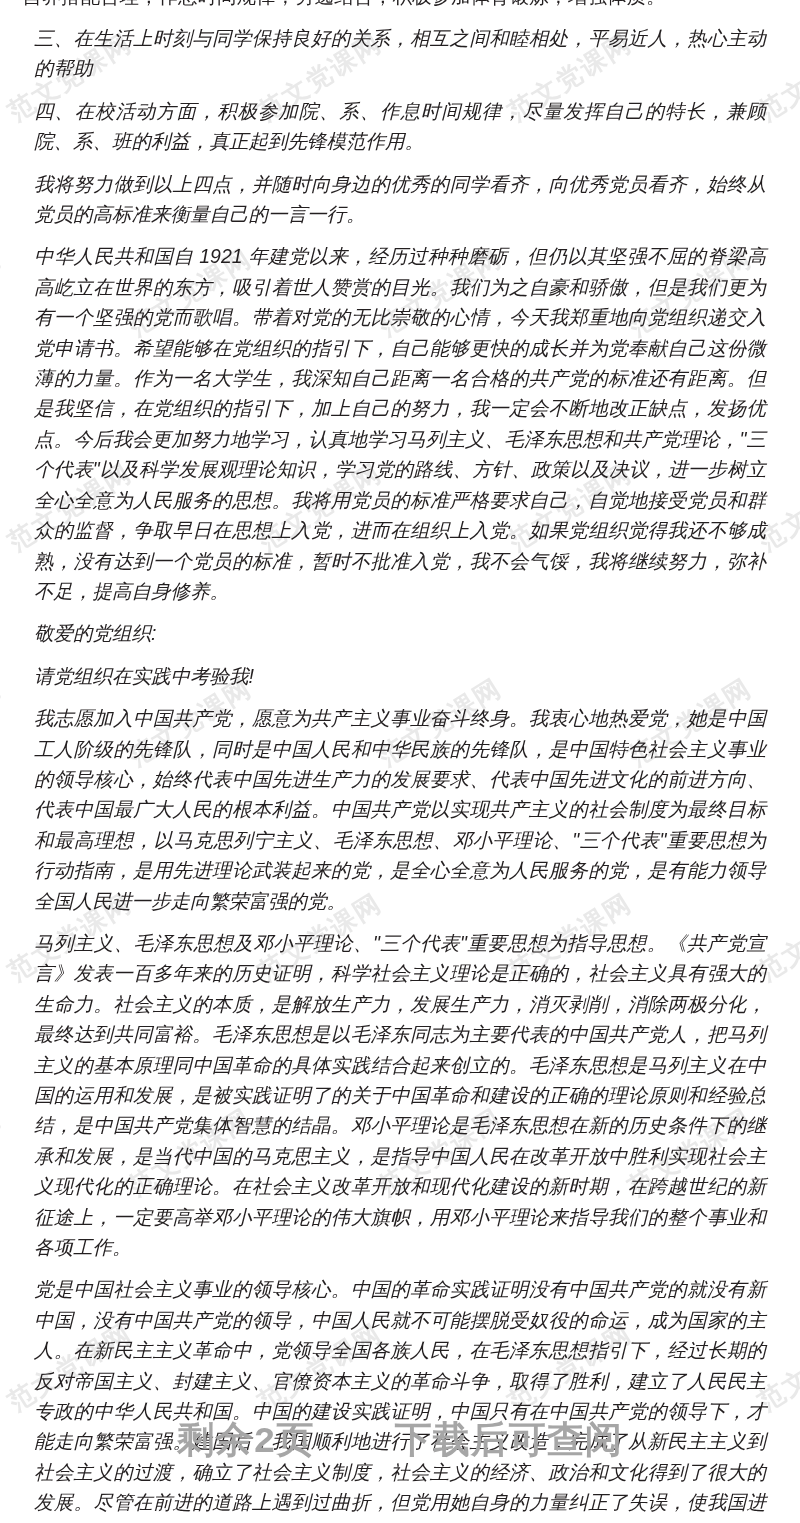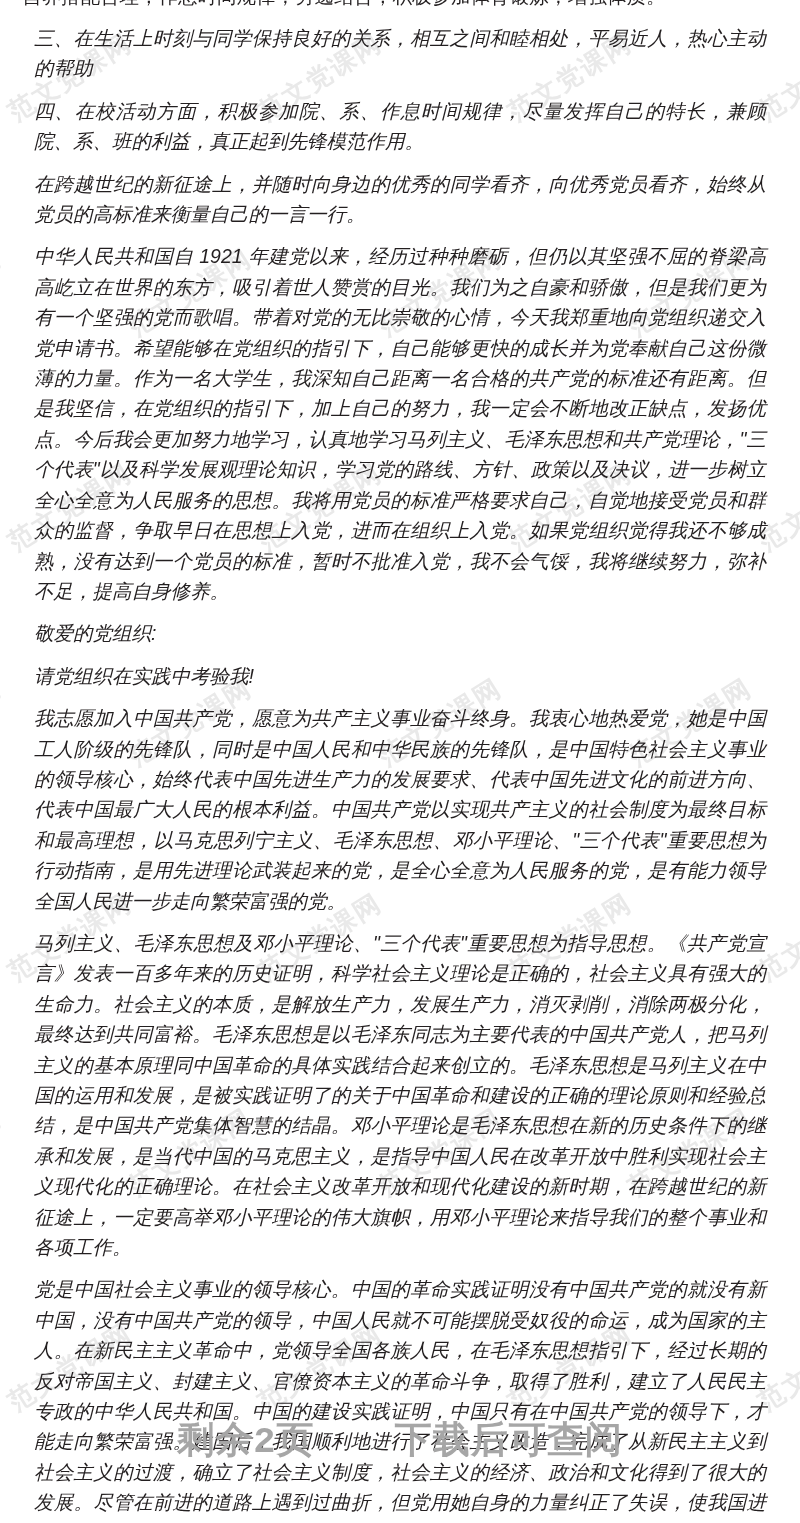--- a/index.html
+++ b/index.html
@@ -143,21 +143,21 @@
     </div>
 
   <div id="doc-body">
 
     <div id="clipped-line-wrap">
       <div id="clipped-line">营养搭配合理，作息时间规律，劳逸结合，积极参加体育锻炼，增强体质。</div>
     </div>
 
     <p class="para">三、在生活上时刻与同学保持良好的关系，相互之间和睦相处，平易近人，热心主动的帮助</p>
     <p class="para">四、在校活动方面，积极参加院、系、作息时间规律，尽量发挥自己的特长，兼顾院、系、班的利益，真正起到先锋模范作用。</p>
-    <p class="para">在跨越世纪的新征途上，并随时向身边的优秀的同学看齐，向优秀党员看齐，始终从党员的高标准来衡量自己的一言一行。</p>
+    <p class="para">我将努力做到以上四点，并随时向身边的优秀的同学看齐，向优秀党员看齐，始终从党员的高标准来衡量自己的一言一行。</p>
     <p class="para">中华人民共和国自 1921 年建党以来，经历过种种磨砺，但仍以其坚强不屈的脊梁高高屹立在世界的东方，吸引着世人赞赏的目光。我们为之自豪和骄傲，但是我们更为有一个坚强的党而歌唱。带着对党的无比崇敬的心情，今天我郑重地向党组织递交入党申请书。希望能够在党组织的指引下，自己能够更快的成长并为党奉献自己这份微薄的力量。作为一名大学生，我深知自己距离一名合格的共产党的标准还有距离。但是我坚信，在党组织的指引下，加上自己的努力，我一定会不断地改正缺点，发扬优点。今后我会更加努力地学习，认真地学习马列主义、毛泽东思想和共产党理论，"三个代表"以及科学发展观理论知识，学习党的路线、方针、政策以及决议，进一步树立全心全意为人民服务的思想。我将用党员的标准严格要求自己，自觉地接受党员和群众的监督，争取早日在思想上入党，进而在组织上入党。如果党组织觉得我还不够成熟，没有达到一个党员的标准，暂时不批准入党，我不会气馁，我将继续努力，弥补不足，提高自身修养。</p>
     <p class="para">敬爱的党组织:</p>
     <p class="para">请党组织在实践中考验我!</p>
     <p class="para">我志愿加入中国共产党，愿意为共产主义事业奋斗终身。我衷心地热爱党，她是中国工人阶级的先锋队，同时是中国人民和中华民族的先锋队，是中国特色社会主义事业的领导核心，始终代表中国先进生产力的发展要求、代表中国先进文化的前进方向、代表中国最广大人民的根本利益。中国共产党以实现共产主义的社会制度为最终目标和最高理想，以马克思列宁主义、毛泽东思想、邓小平理论、"三个代表"重要思想为行动指南，是用先进理论武装起来的党，是全心全意为人民服务的党，是有能力领导全国人民进一步走向繁荣富强的党。</p>
     <p class="para">马列主义、毛泽东思想及邓小平理论、"三个代表"重要思想为指导思想。《共产党宣言》发表一百多年来的历史证明，科学社会主义理论是正确的，社会主义具有强大的生命力。社会主义的本质，是解放生产力，发展生产力，消灭剥削，消除两极分化，最终达到共同富裕。毛泽东思想是以毛泽东同志为主要代表的中国共产党人，把马列主义的基本原理同中国革命的具体实践结合起来创立的。毛泽东思想是马列主义在中国的运用和发展，是被实践证明了的关于中国革命和建设的正确的理论原则和经验总结，是中国共产党集体智慧的结晶。邓小平理论是毛泽东思想在新的历史条件下的继承和发展，是当代中国的马克思主义，是指导中国人民在改革开放中胜利实现社会主义现代化的正确理论。在社会主义改革开放和现代化建设的新时期，在跨越世纪的新征途上，一定要高举邓小平理论的伟大旗帜，用邓小平理论来指导我们的整个事业和各项工作。</p>
     <p class="para">党是中国社会主义事业的领导核心。中国的革命实践证明没有中国共产党的就没有新中国，没有中国共产党的领导，中国人民就不可能摆脱受奴役的命运，成为国家的主人。在新民主主义革命中，党领导全国各族人民，在毛泽东思想指引下，经过长期的反对帝国主义、封建主义、官僚资本主义的革命斗争，取得了胜利，建立了人民民主专政的中华人民共和国。中国的建设实践证明，中国只有在中国共产党的领导下，才能走向繁荣富强。建国后，我国顺利地进行了社会主义改造，完成了从新民主主义到社会主义的过渡，确立了社会主义制度，社会主义的经济、政治和文化得到了很大的发展。尽管在前进的道路上遇到过曲折，但党用她自身的力量纠正了失误，使我国进入了一个更加伟大的历史时期。十一届三中全会以来，在邓小平理论的指导下，在中国共产党的领导下，我国取得了举世瞩目的发展，生产力迅速发展，综合国力大大增强，人民生活水平大幅提高。</p>
 
   </div>
 
   <div id="footer-notice">

